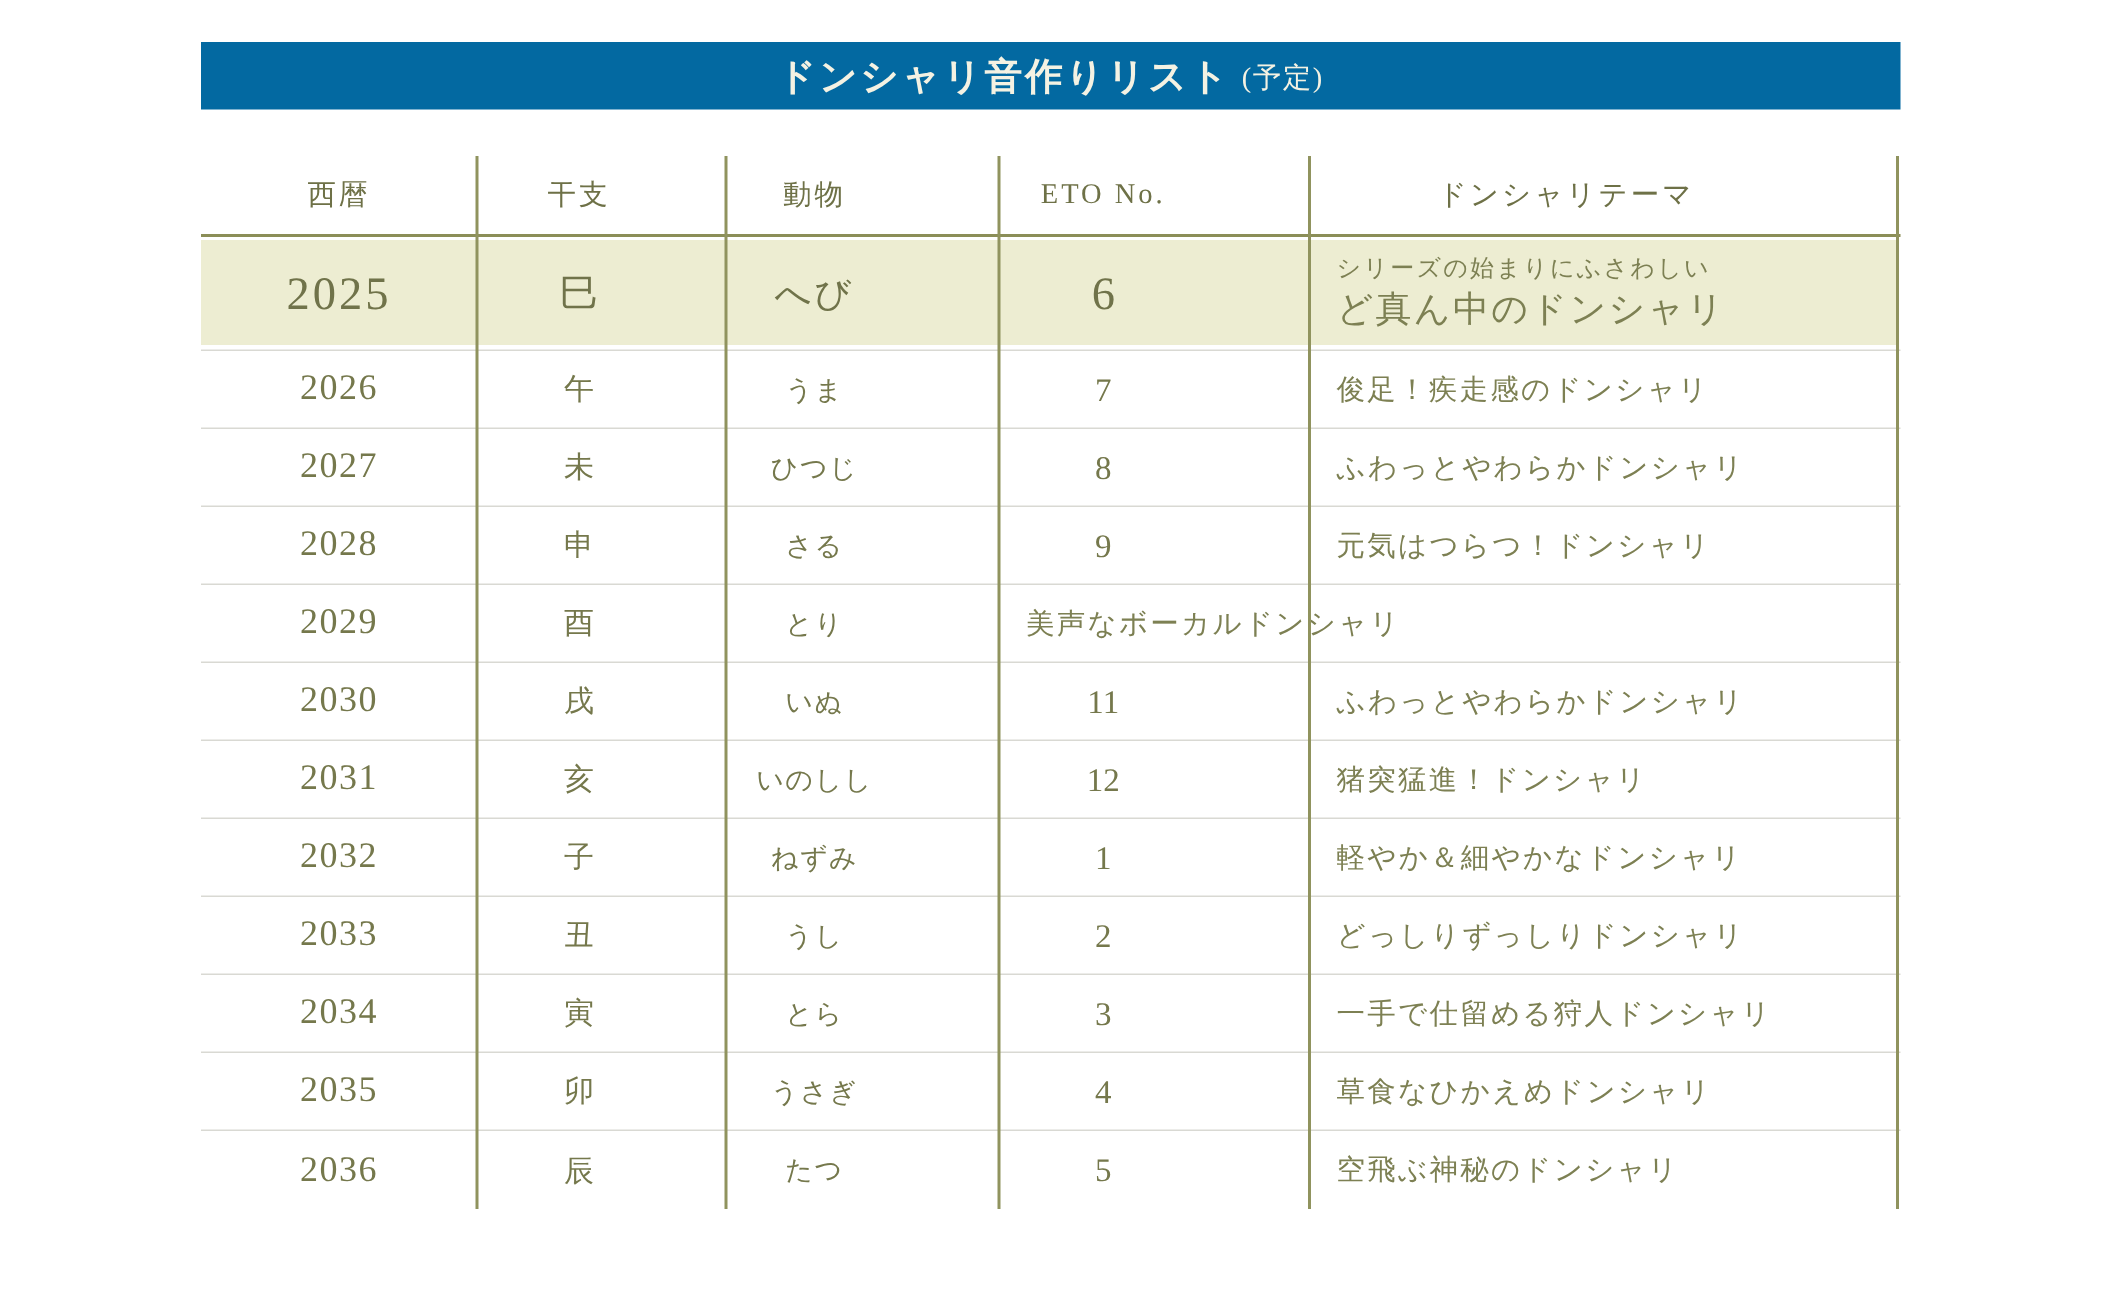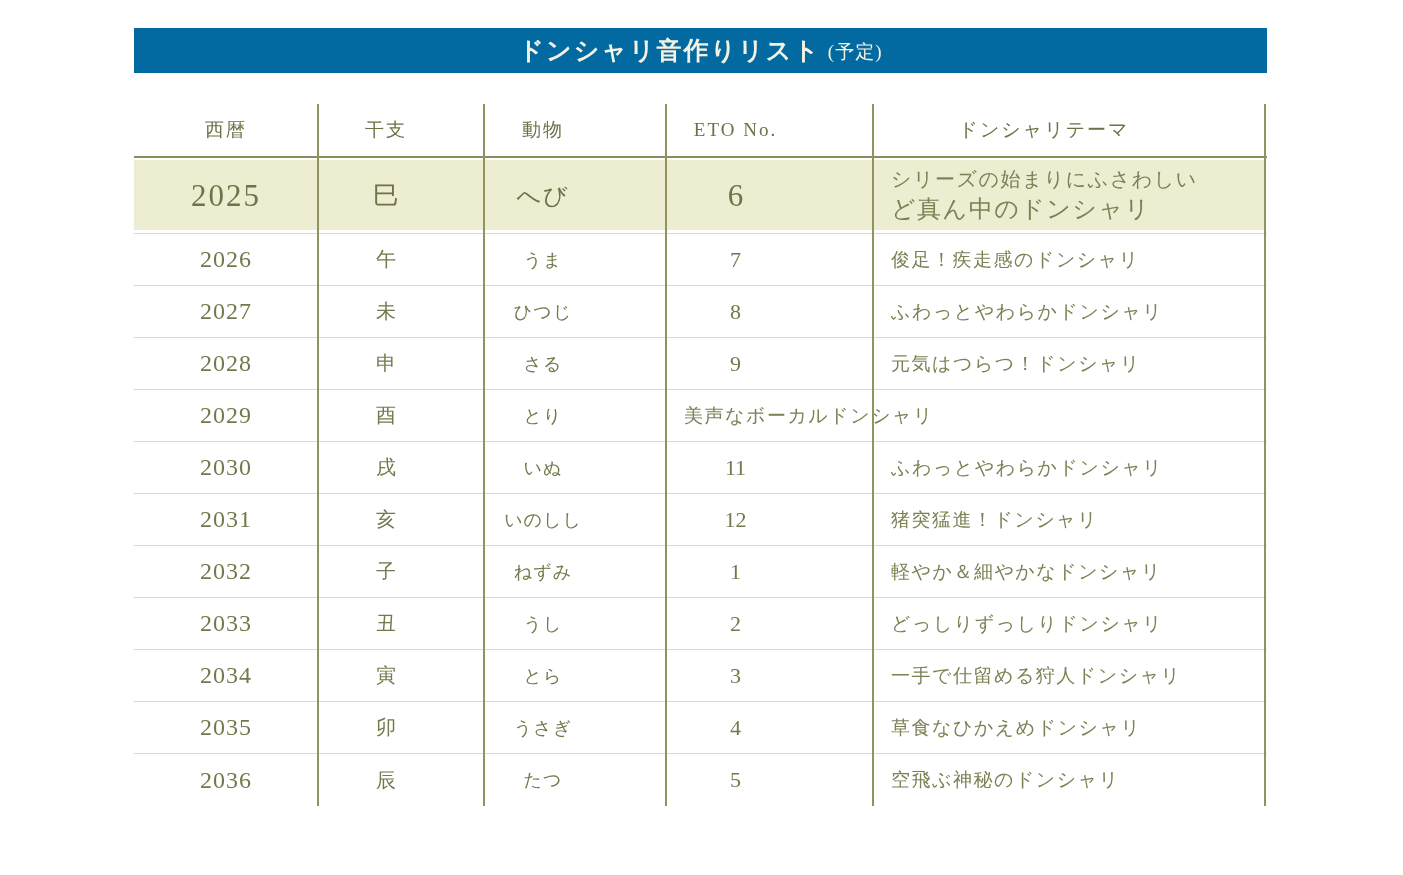--- a/index.html
+++ b/index.html
@@ -88,21 +88,21 @@
     position: absolute;
     left: 0; right: 2px; top: 2px; bottom: 3px;
     background: #ededd2;
   }
   .hrow .c { position: relative; z-index: 1; }
   .hrow .year   { font-size: 31px; letter-spacing: 2px; }
   .hrow .eto    { font-size: 26px; }
   .hrow .animal { font-size: 24px; letter-spacing: 2px; }
   .hrow .etono  { font-size: 31px; }
   .hrow .theme  { flex-direction: column; align-items: flex-start; justify-content: center; color: #7d8053; }
-  .hrow .theme .line1 { font-size: 20px; letter-spacing: 1.5px; }
+  .hrow .theme .line1 { font-size: 16px; letter-spacing: 1.5px; }
   .hrow .theme .line2 { font-size: 24px; letter-spacing: 1.5px; }
 
   
   .vline {
     position: absolute;
     top: 0;
     width: 2px;
     height: 702px;
     background: #90935e;
     z-index: 2;

